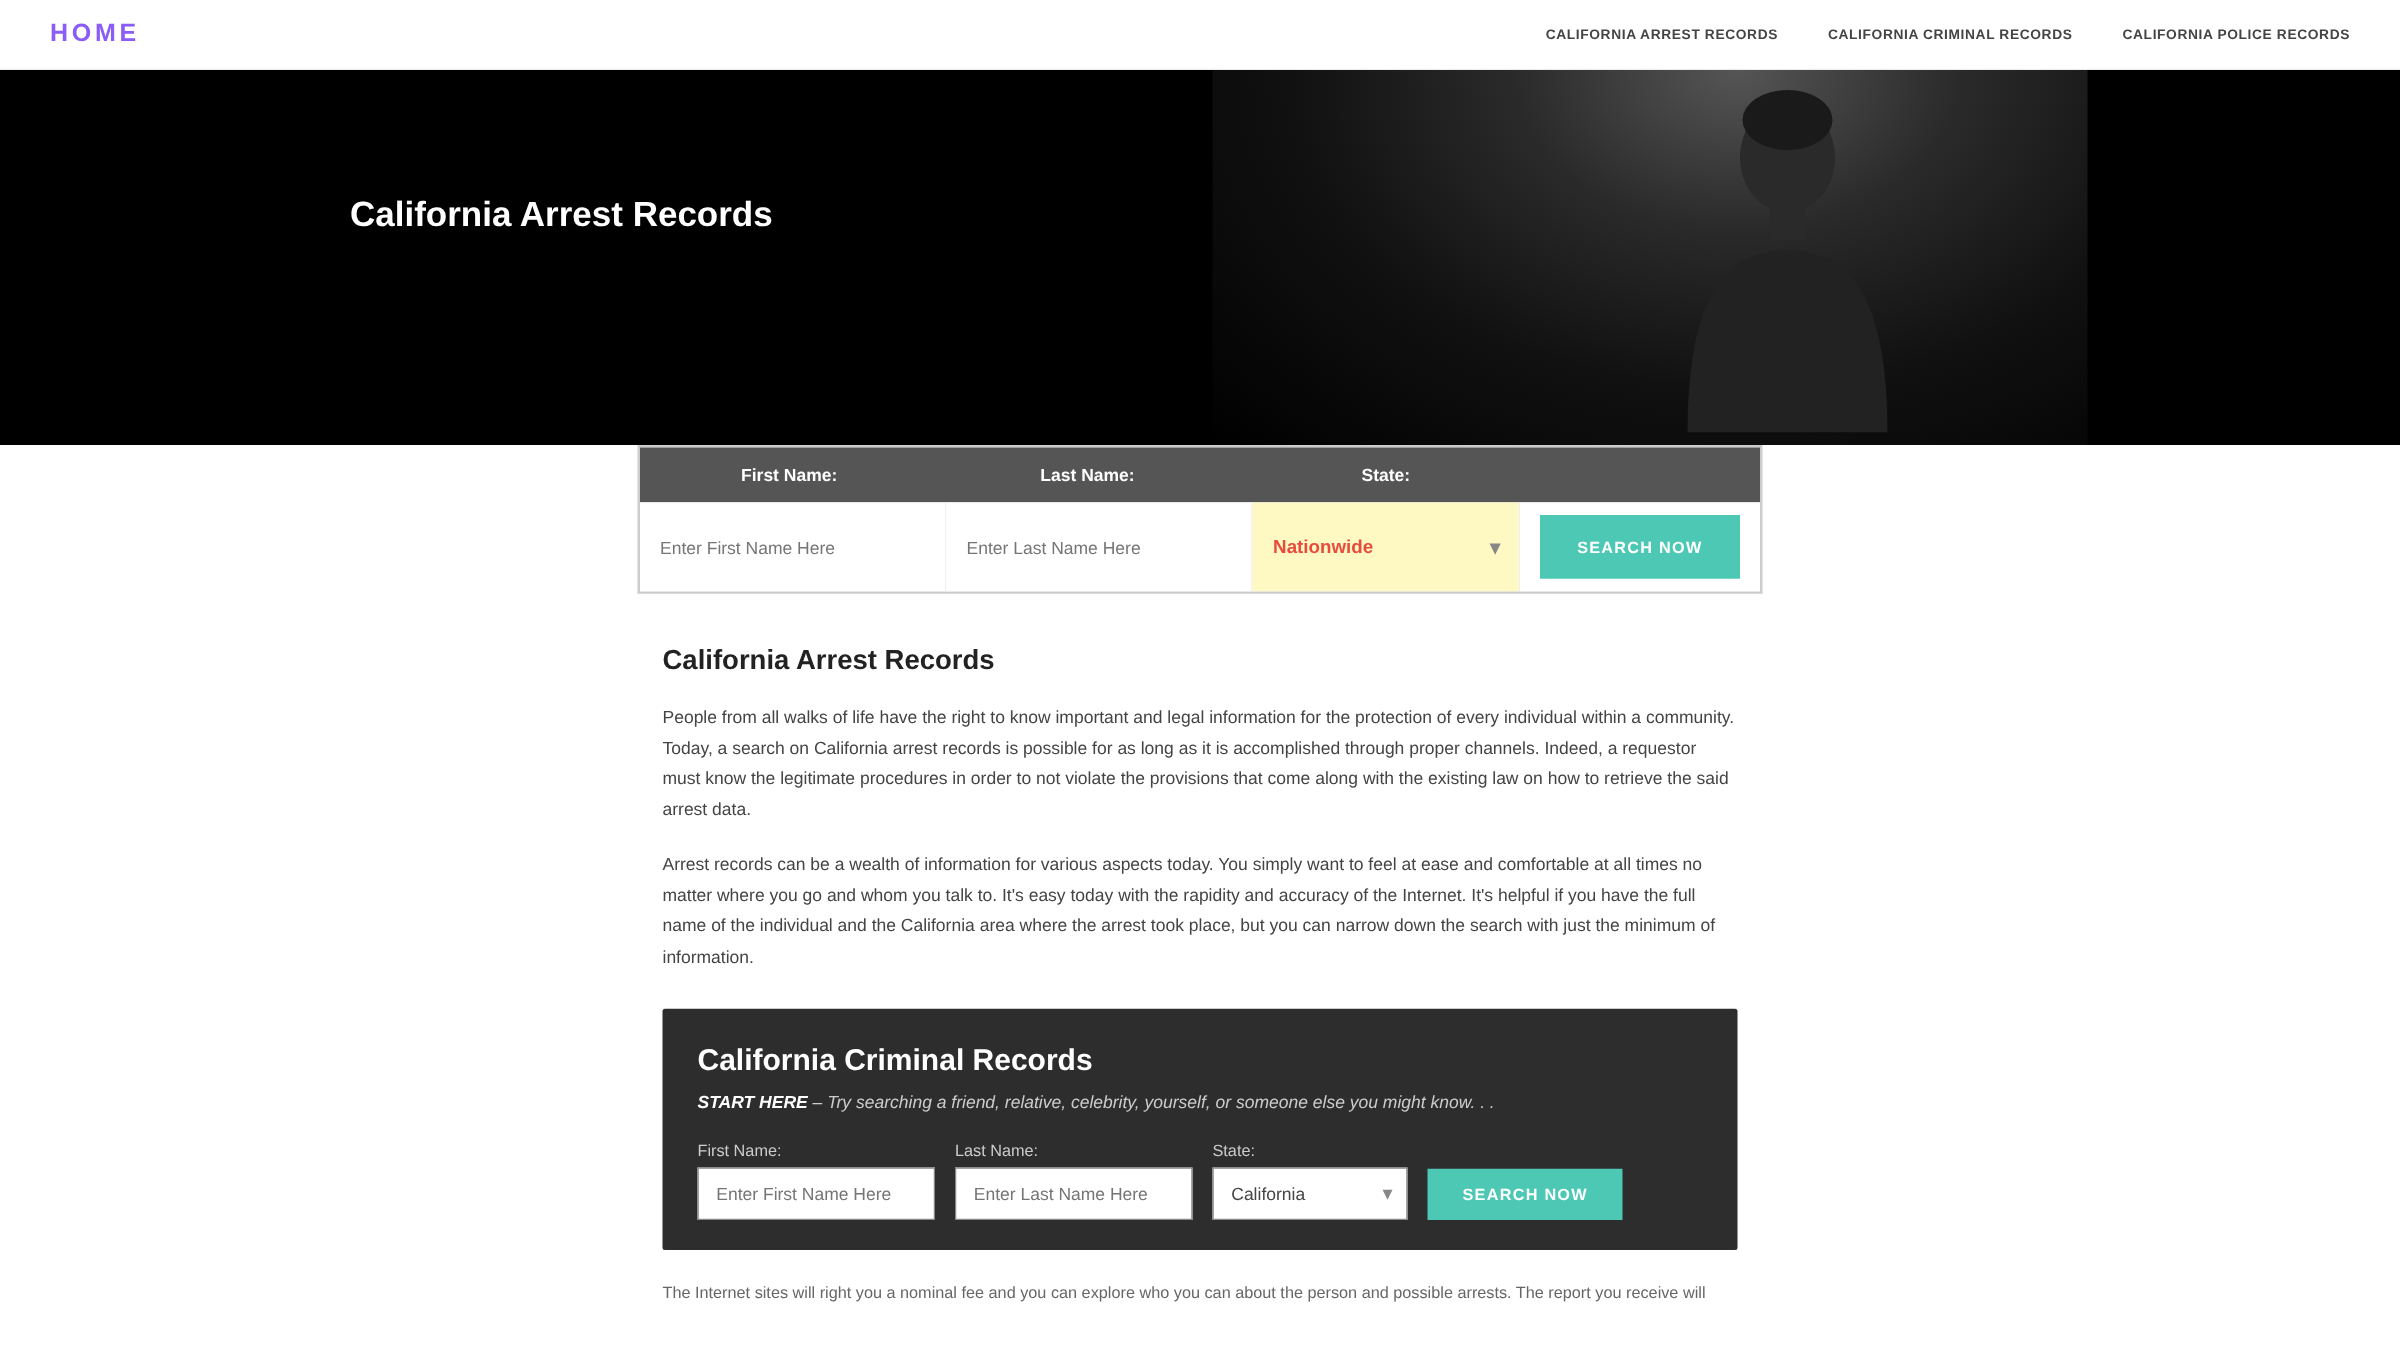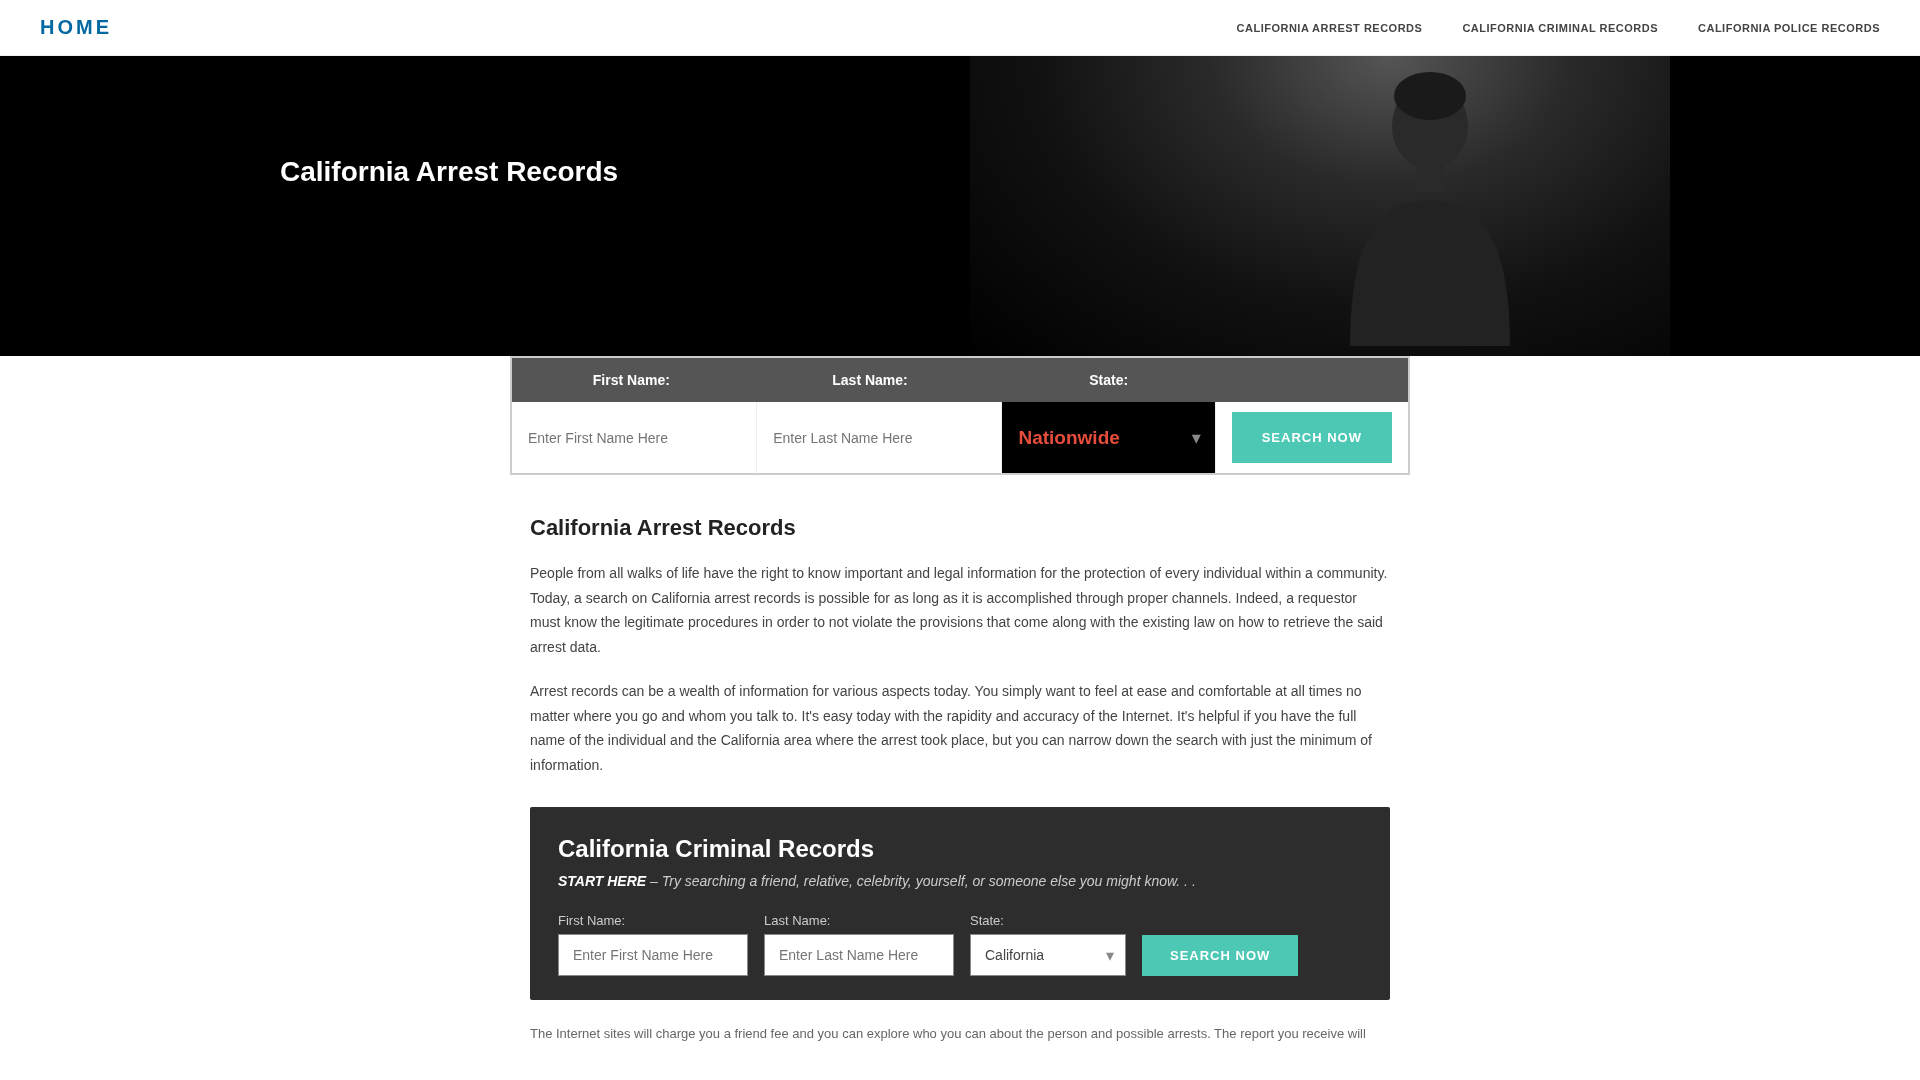--- a/index.html
+++ b/index.html
@@ -6,21 +6,21 @@
     body { font-family: Arial, sans-serif; background: #fff; color: #333; }
 
     @media screen {
       body { transform-origin: top left; }
     }
   </style>
 </head>
 <body>
 
 <nav style="display:flex;align-items:center;justify-content:space-between;padding:0 40px;height:56px;background:#fff;border-bottom:1px solid #eee;">
-  <a style="font-size:20px;font-weight:bold;letter-spacing:3px;color:#0369a1;text-decoration:none;">HOME</a>
+  <a style="font-size:20px;font-weight:bold;letter-spacing:3px;color:#8b5cf6;text-decoration:none;">HOME</a>
   <div style="display:flex;gap:40px;">
     <a style="font-size:11px;font-weight:bold;color:#444;text-transform:uppercase;letter-spacing:0.5px;text-decoration:none;cursor:pointer;">CALIFORNIA ARREST RECORDS</a>
     <a style="font-size:11px;font-weight:bold;color:#444;text-transform:uppercase;letter-spacing:0.5px;text-decoration:none;cursor:pointer;">CALIFORNIA CRIMINAL RECORDS</a>
     <a style="font-size:11px;font-weight:bold;color:#444;text-transform:uppercase;letter-spacing:0.5px;text-decoration:none;cursor:pointer;">CALIFORNIA POLICE RECORDS</a>
   </div>
 </nav>
 
 <div style="position:relative;background:#000;height:300px;overflow:hidden;">
 
   <div style="position:absolute;right:250px;top:0;width:700px;height:100%;background:radial-gradient(ellipse at 60% 0%,#555 0%,#2a2a2a 30%,#111 60%,#000 100%);z-index:0;"></div>
@@ -47,21 +47,21 @@
     <div style="flex:2;color:#fff;font-size:14px;font-weight:bold;text-align:center;padding:14px 10px;">First Name:</div>
     <div style="flex:2;color:#fff;font-size:14px;font-weight:bold;text-align:center;padding:14px 10px;">Last Name:</div>
     <div style="flex:2;color:#fff;font-size:14px;font-weight:bold;text-align:center;padding:14px 10px;">State:</div>
     <div style="flex:0 0 180px;padding:14px 10px;"></div>
   </div>
 
   <div style="display:flex;align-items:stretch;background:#fff;">
     <input type="text" style="flex: 2 1 0%; border-top: none; border-bottom: none; border-left: none; border-image: initial; border-right: 1px solid rgb(238, 238, 238); padding: 18px 16px; font-size: 14px; color: rgb(187, 187, 187); outline: none;" placeholder="Enter First Name Here">
     <input type="text" style="flex: 2 1 0%; border-top: none; border-bottom: none; border-left: none; border-image: initial; border-right: 1px solid rgb(238, 238, 238); padding: 18px 16px; font-size: 14px; color: rgb(187, 187, 187); outline: none;" placeholder="Enter Last Name Here">
     <div style="flex:2;position:relative;border-right:1px solid #eee;">
-      <select style="width:100%;height:100%;border:none;padding:18px 36px 18px 16px;font-size:19px;font-weight:bold;color:#e74c3c;background:#000000;outline:none;cursor:pointer;appearance:none;-webkit-appearance:none;">
+      <select style="width:100%;height:100%;border:none;padding:18px 36px 18px 16px;font-size:15px;font-weight:bold;color:#e74c3c;background:#fef9c3;outline:none;cursor:pointer;appearance:none;-webkit-appearance:none;">
         <option value="Nationwide">Nationwide</option>
         <option value="California">California</option>
         <option value="Alabama">Alabama</option>
         <option value="Alaska">Alaska</option>
         <option value="Arizona">Arizona</option>
         <option value="Texas">Texas</option>
       </select>
       <span style="position:absolute;right:14px;top:50%;transform:translateY(-50%);color:#888;pointer-events:none;font-size:18px;">▾</span>
     </div>
     <div style="flex:0 0 180px;display:flex;align-items:center;padding:10px 16px;background:#fff;">
@@ -99,14 +99,14 @@
             <option value="Alabama">Alabama</option>
             <option value="Alaska">Alaska</option>
           </select>
           <span style="position:absolute;right:12px;top:50%;transform:translateY(-50%);color:#888;pointer-events:none;font-size:16px;">▾</span>
         </div>
       </div>
       <button style="background:#4dc8b4;color:#fff;font-weight:bold;font-size:13px;letter-spacing:1px;border:none;padding:13px 28px;cursor:pointer;text-transform:uppercase;white-space:nowrap;">SEARCH NOW</button>
     </div>
   </div>
 
-  <p style="font-size:13px;color:#666;margin-top:24px;line-height:1.6;">The Internet sites will charge you a friend fee and you can explore who you can about the person and possible arrests. The report you receive will</p>
+  <p style="font-size:13px;color:#666;margin-top:24px;line-height:1.6;">The Internet sites will right you a nominal fee and you can explore who you can about the person and possible arrests. The report you receive will</p>
 </div>
 
 </body></html>

